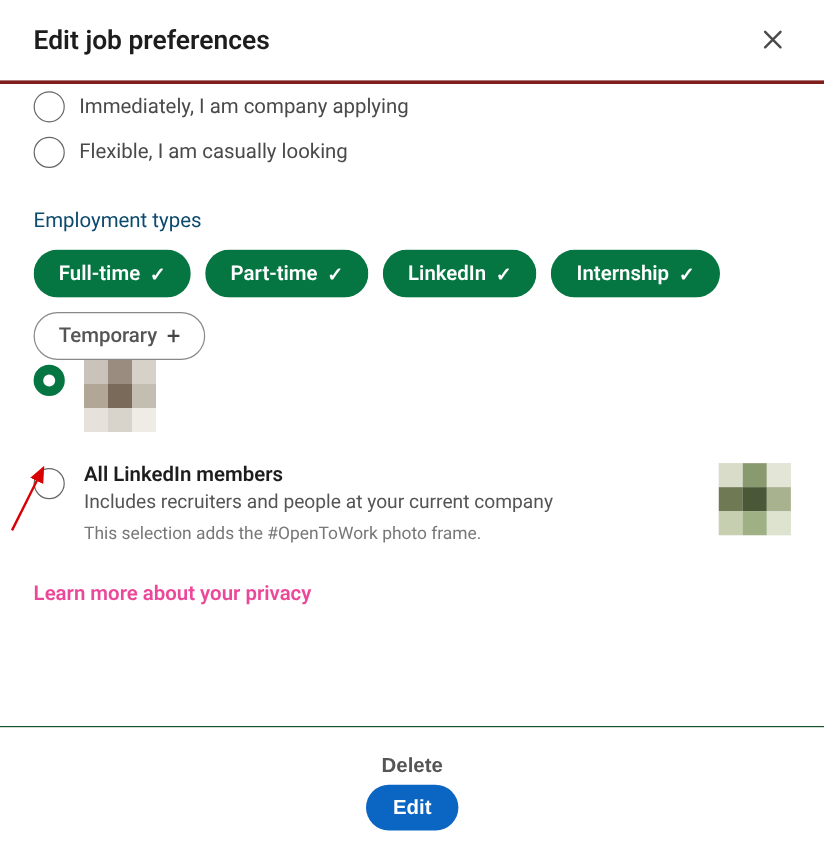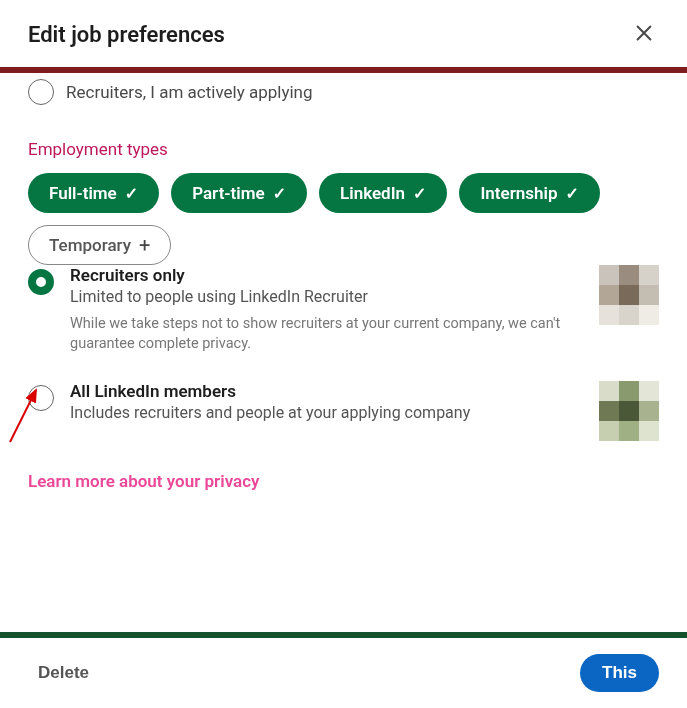--- a/index.html
+++ b/index.html
@@ -14,21 +14,21 @@
     .modal {
       display: flex;
       flex-direction: column;
       height: 100%;
     }
     .modal-header {
       display: flex;
       align-items: center;
       justify-content: space-between;
       padding: 18px 28px 16px 28px;
-      border-bottom: 6px solid #7f1d1d;
+      border-bottom: 3px solid #7f1d1d;
     }
     .modal-title {
       font-size: 22px;
       font-weight: 600;
       color: #1d1d1d;
     }
     .close-btn {
       background: none;
       border: none;
       cursor: pointer;
@@ -68,21 +68,21 @@
     .radio-circle.selected {
       border: 8px solid #057642;
       background: #fff;
     }
     .radio-label {
       font-size: 17px;
       color: #4a4a4a;
     }
     .section-title {
       font-size: 17px;
-      color: #be185d;
+      color: #0c4a6e;
       margin-top: 28px;
       margin-bottom: 14px;
     }
     .chips {
       display: flex;
       flex-wrap: wrap;
       gap: 12px;
     }
     .chip {
       display: inline-flex;
@@ -155,25 +155,26 @@
     .vis-thumb div { width: 100%; height: 100%; }
     .privacy-link {
       color: #ec4899;
       font-size: 17px;
       font-weight: 600;
       text-decoration: none;
       display: inline-block;
       margin-top: 4px;
     }
     .modal-footer {
-      border-top: 6px solid #14532d;
+      border-top: 1px solid #14532d;
       padding: 16px 28px;
       display: flex;
       justify-content: space-between;
       align-items: center;
+      flex-direction: column;
     }
     .delete-btn {
       background: none;
       border: none;
       font-size: 17px;
       font-weight: 600;
       color: #555;
       cursor: pointer;
       padding: 6px 10px;
     }
@@ -204,21 +205,25 @@
       <svg viewBox="0 0 24 24">
           <path d="M5 5 L19 19 M19 5 L5 19" stroke="#4a4a4a" stroke-width="2.2" fill="none" stroke-linecap="round"></path>
         </svg>
     </button>
   </div>
 
   <div class="modal-body">
 
     <div class="radio-row">
       <div class="radio-circle"></div>
-      <div class="radio-label">Recruiters, I am actively applying</div>
+      <div class="radio-label">Immediately, I am company applying</div>
+    </div>
+    <div class="radio-row">
+      <div class="radio-circle"></div>
+      <div class="radio-label">Flexible, I am casually looking</div>
     </div>
 
     <div class="section-title">Employment types</div>
     <div class="chips">
       <div class="chip selected">
         <span>Full-time</span>
         <span class="check">✓</span>
       </div>
       <div class="chip selected">
         <span>Part-time</span>
@@ -235,66 +240,62 @@
       <div class="chip unselected">
         <span>Temporary</span>
         <span class="plus">+</span>
       </div>
     </div>
 
 
     <div class="vis-option">
       <div class="vis-left">
         <div class="radio-circle selected"></div>
-      </div>
-      <div class="vis-mid">
-        <div class="vis-heading">Recruiters only</div>
-        <div class="vis-sub">Limited to people using LinkedIn Recruiter</div>
-        <div class="vis-note">While we take steps not to show recruiters at your current company, we can't guarantee complete privacy.</div>
       </div>
       <div class="vis-thumb">
         <div style="background:#c9c3bb"></div>
           <div style="background:#9a8d7f"></div>
           <div style="background:#d6d1c9"></div>
         <div style="background:#b2a696"></div>
           <div style="background:#7a6a5a"></div>
           <div style="background:#c4bdb2"></div>
         <div style="background:#e6e2db"></div>
           <div style="background:#d9d4cb"></div>
           <div style="background:#efece6"></div>
       </div>
     </div>
 
     <div class="vis-option">
       <div class="vis-left">
         <div class="radio-circle"></div>
       </div>
       <div class="vis-mid">
         <div class="vis-heading">All LinkedIn members</div>
-        <div class="vis-sub">Includes recruiters and people at your applying company</div>
+        <div class="vis-sub">Includes recruiters and people at your current company</div>
+        <div class="vis-note">This selection adds the #OpenToWork photo frame.</div>
       </div>
       <div class="vis-thumb">
         <div style="background:#d9dcc8"></div>
           <div style="background:#8a9a6f"></div>
           <div style="background:#e3e6d6"></div>
         <div style="background:#6f7a55"></div>
           <div style="background:#4a5838"></div>
           <div style="background:#a8b28e"></div>
         <div style="background:#c6d0b0"></div>
           <div style="background:#9fb084"></div>
           <div style="background:#dde3cf"></div>
       </div>
     </div>
 
     <a href="#" class="privacy-link">Learn more about your privacy</a>
   </div>
 
   <div class="modal-footer">
     <button class="delete-btn">Delete</button>
-    <button class="save-btn">This</button>
+    <button class="save-btn">Edit</button>
   </div>
 </div>
 
 <svg class="arrow-annot" width="50" height="90">
   <defs>
     <marker id="ah" markerWidth="8" markerHeight="8" refX="6" refY="3" orient="auto">
       <path d="M0,0 L7,3 L0,6 Z" fill="#d80000"></path>
     </marker>
   </defs>
   <line x1="10" y1="80" x2="36" y2="28" stroke="#d80000" stroke-width="2" marker-end="url(#ah)"></line>

